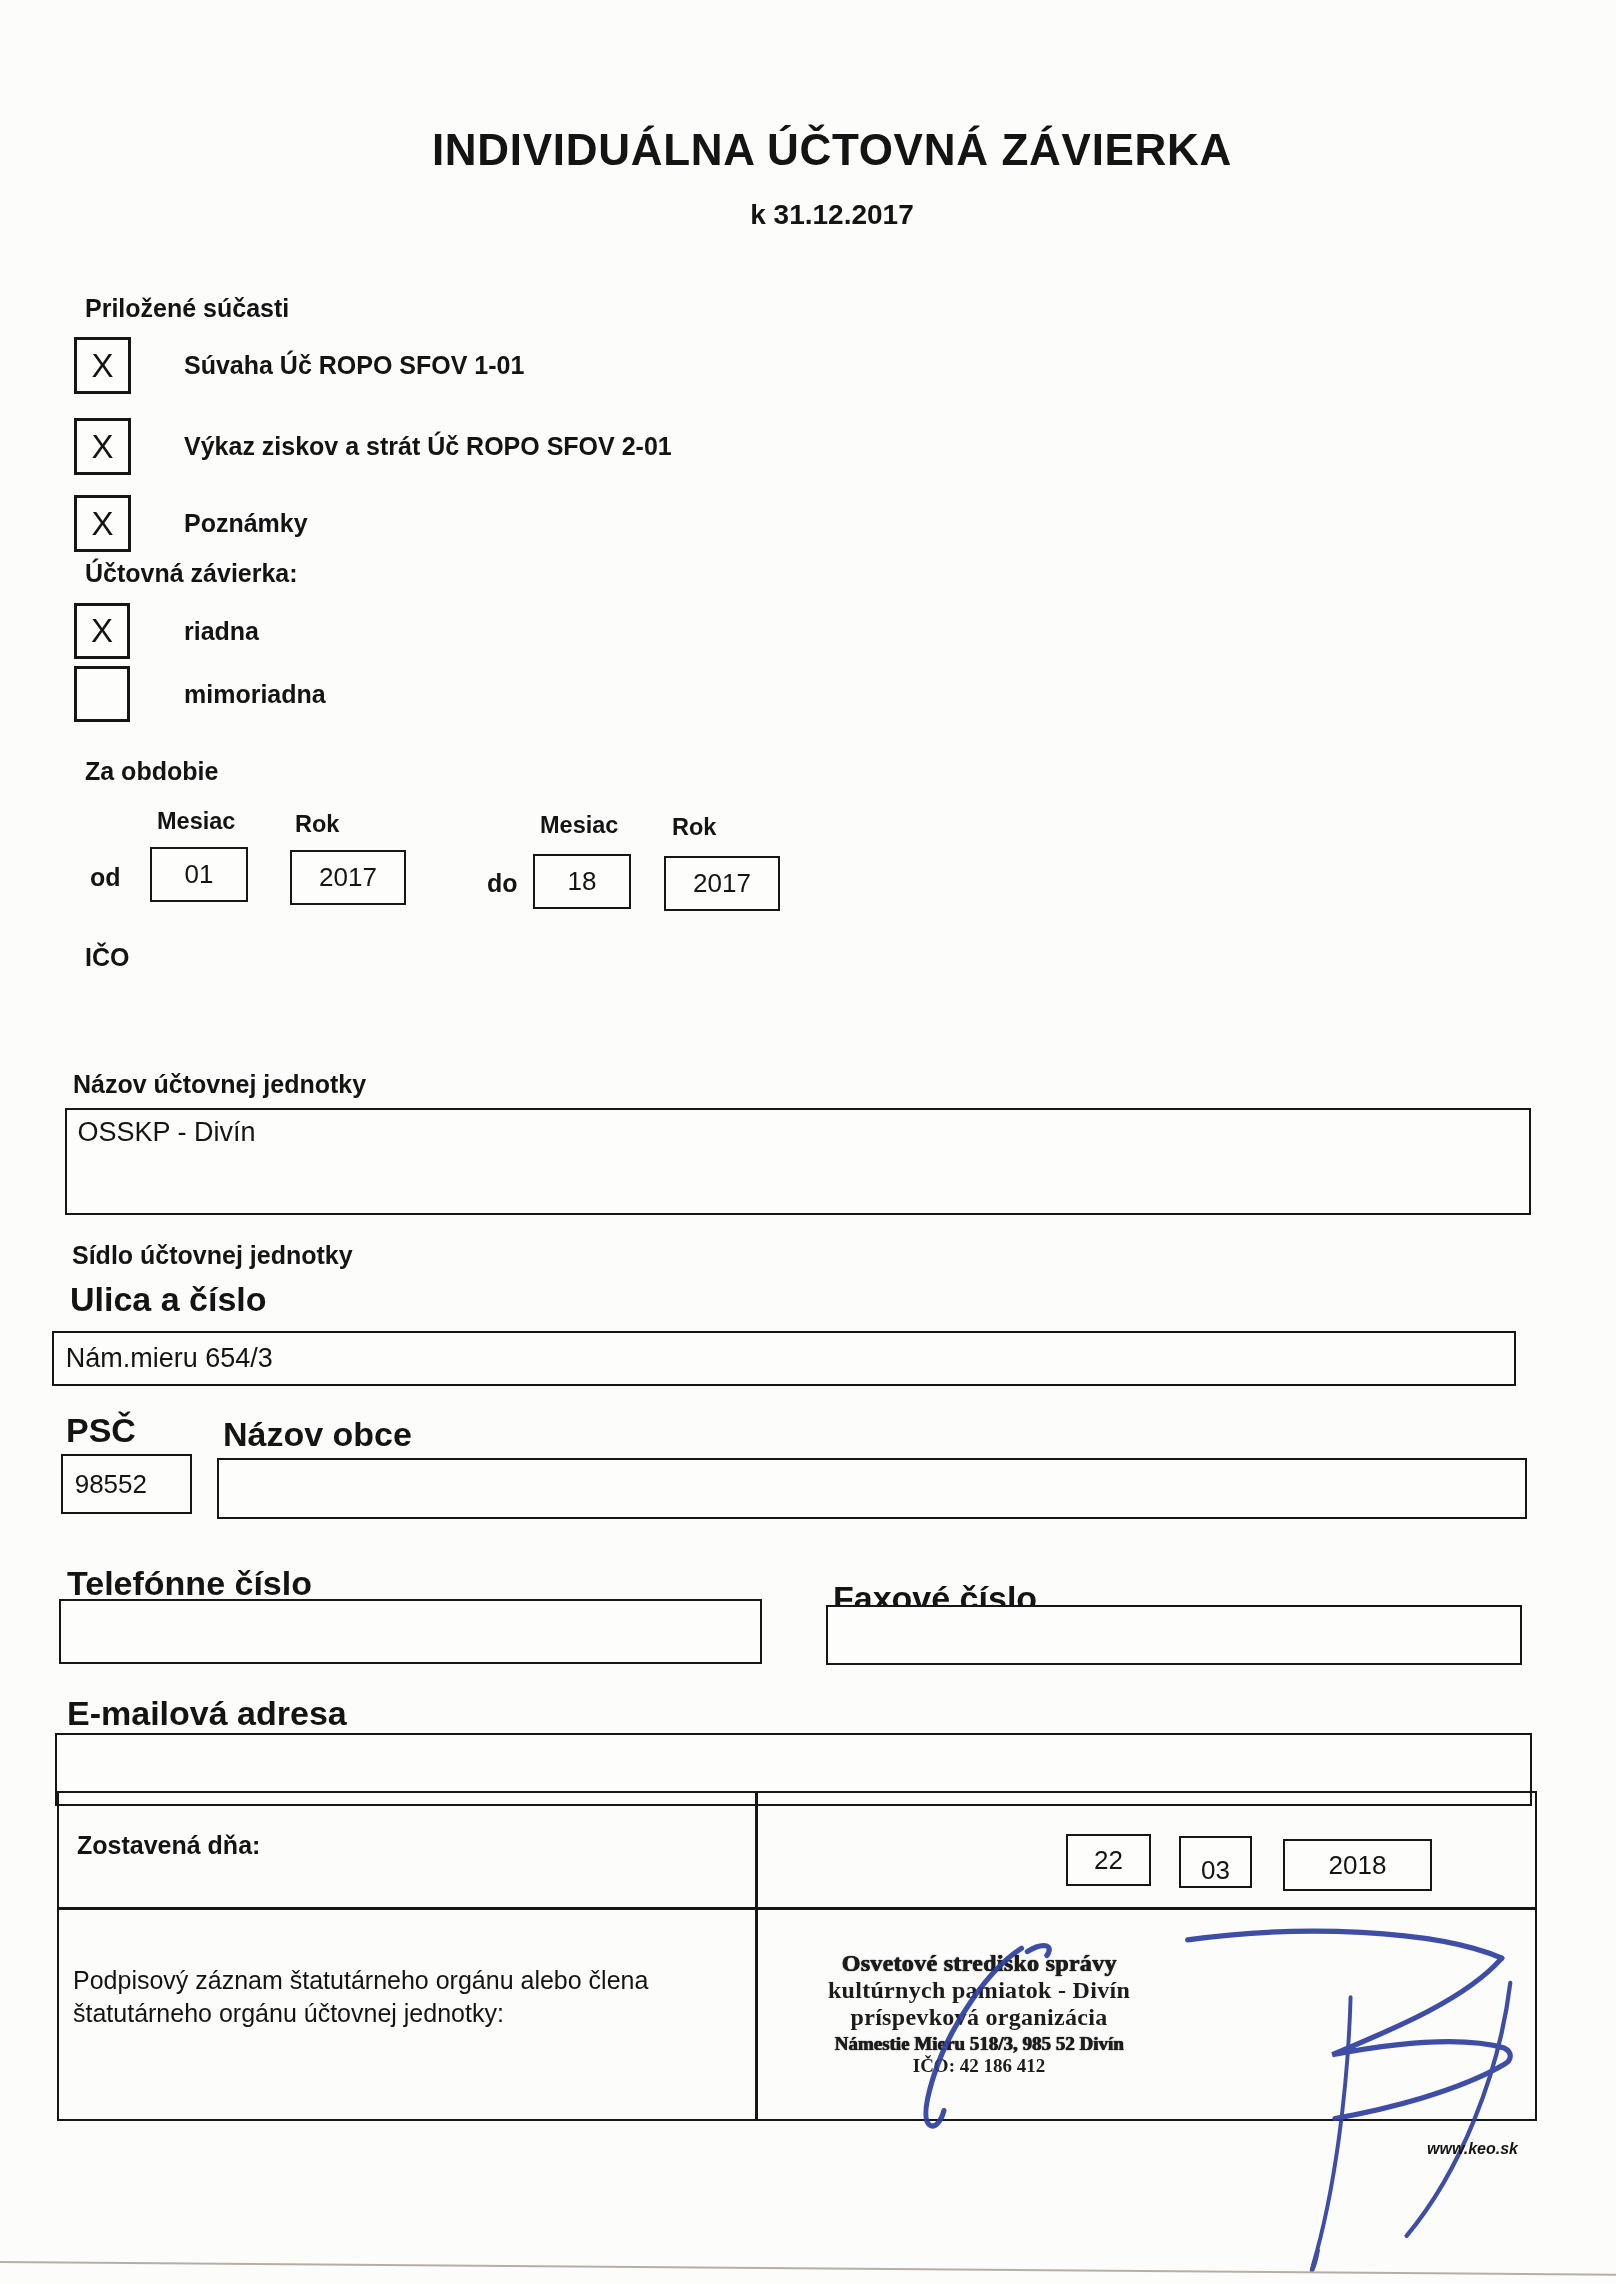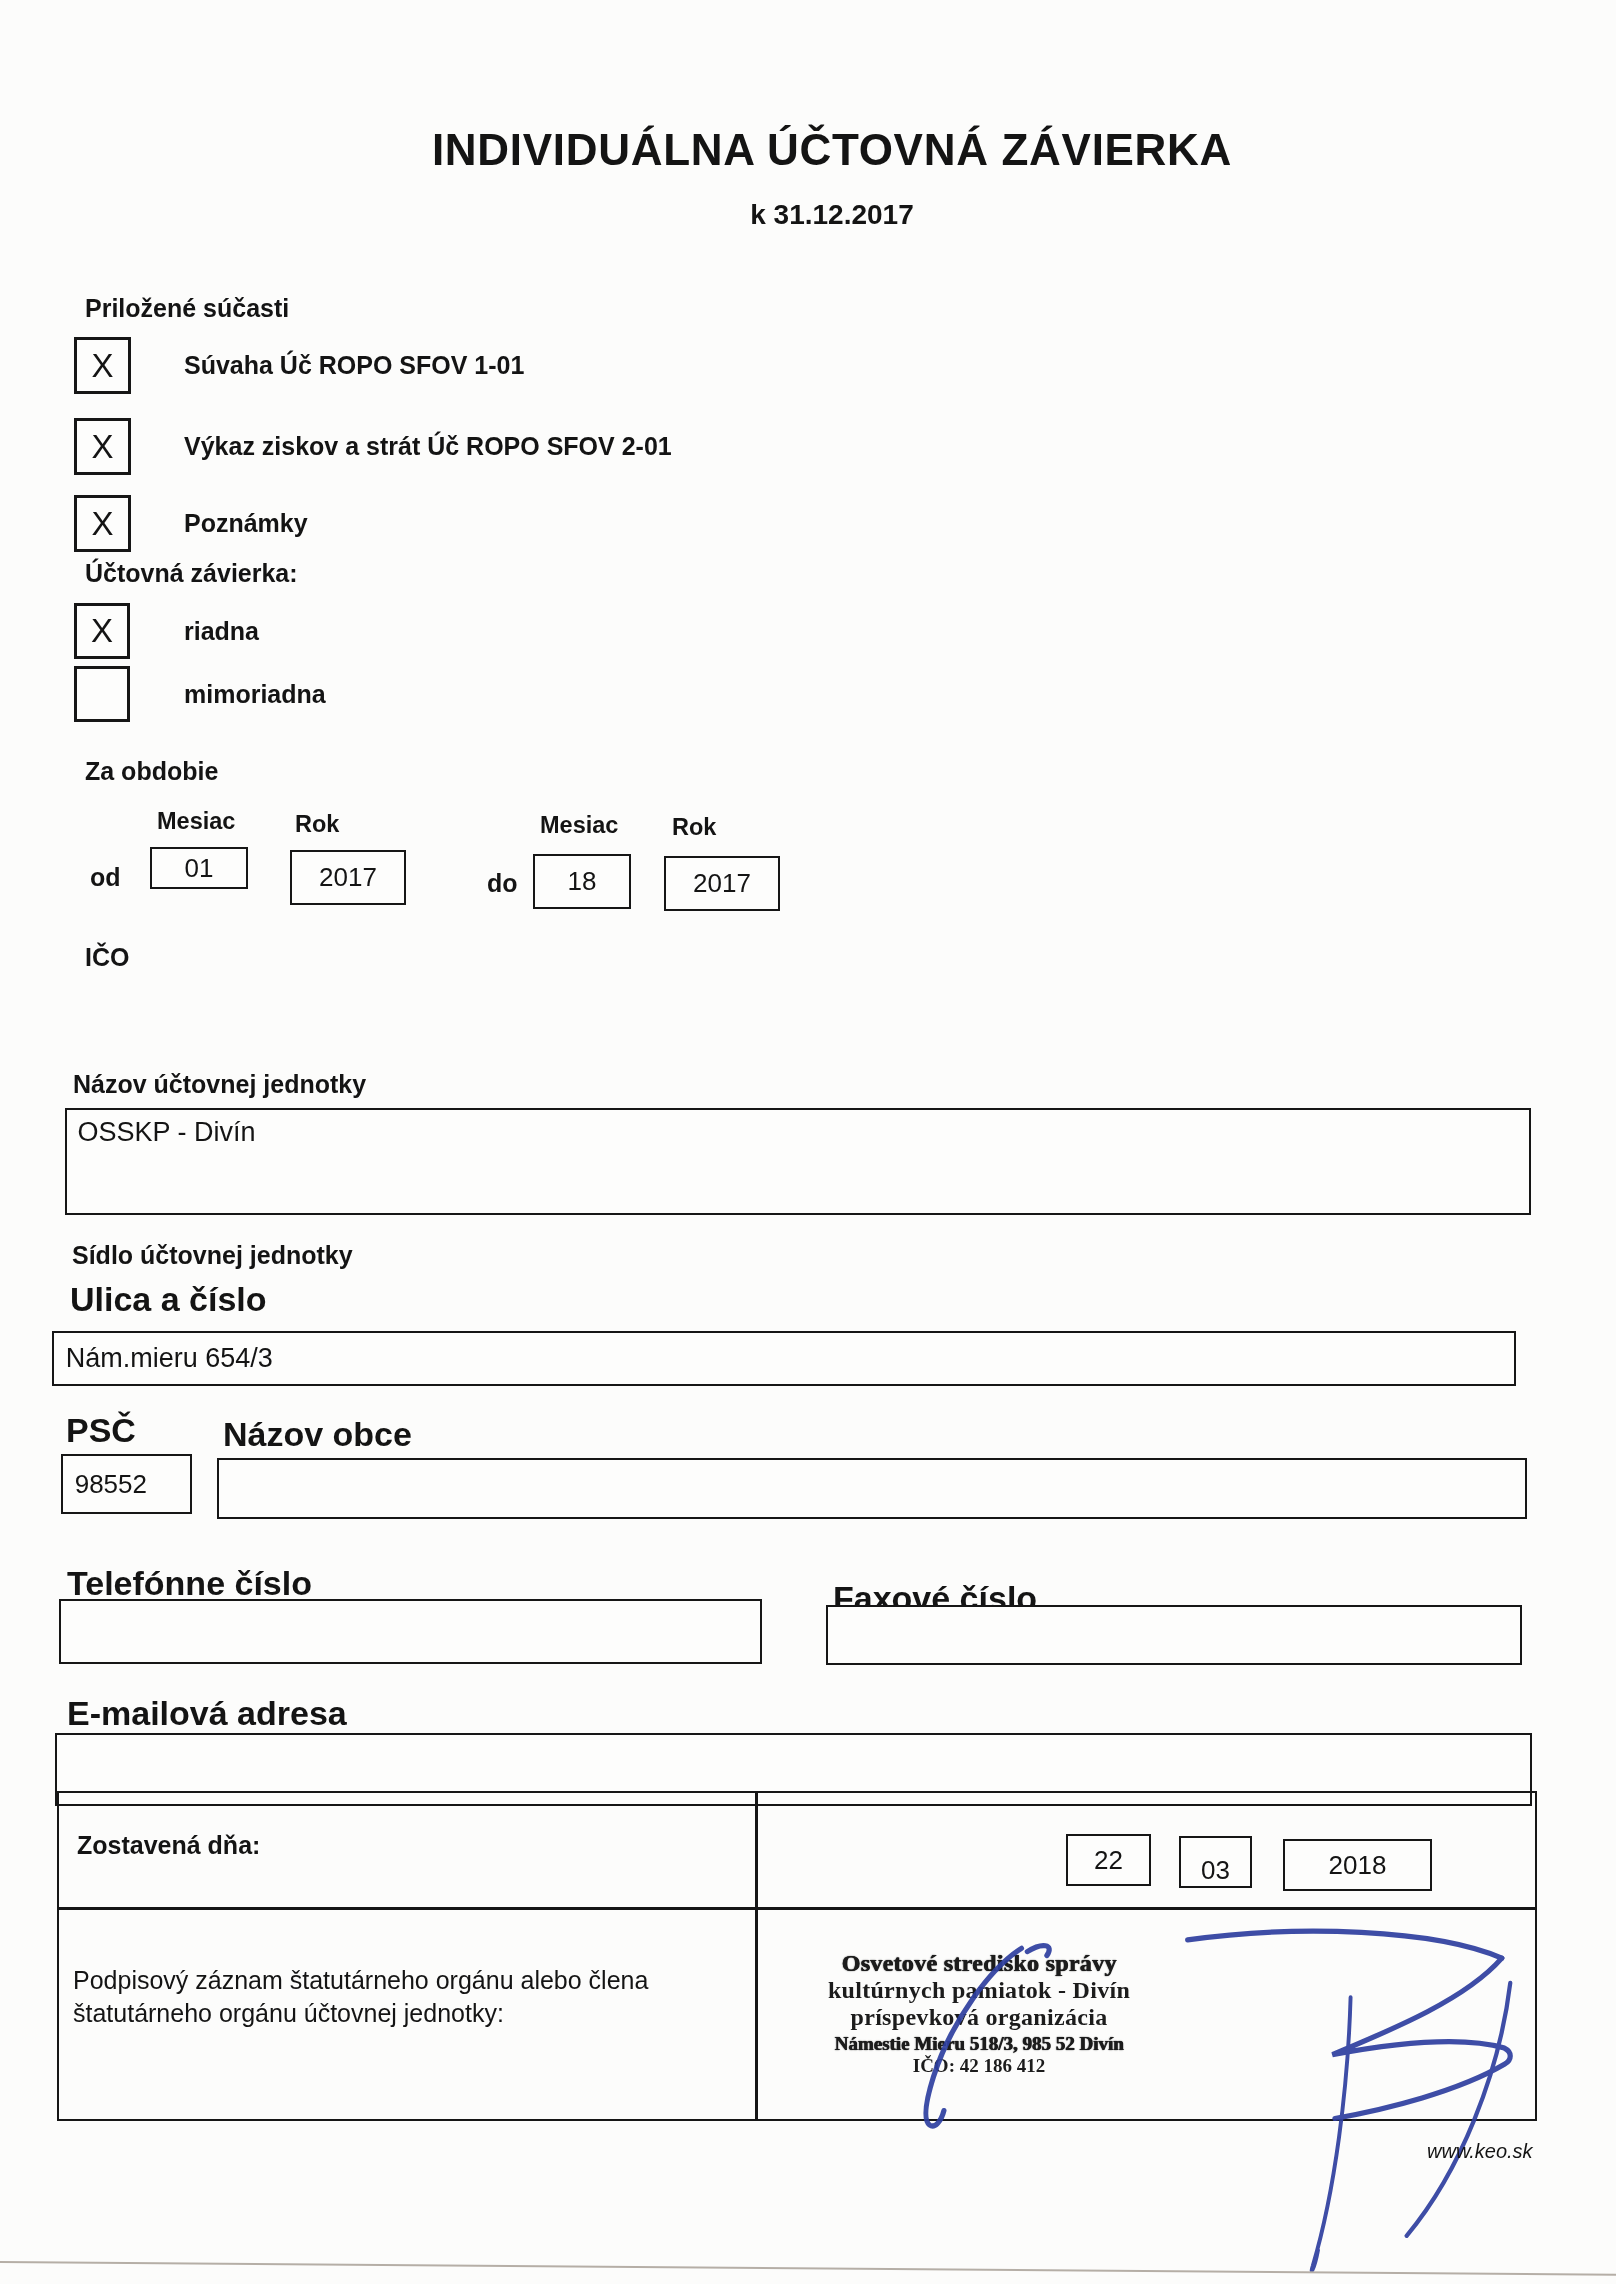--- a/index.html
+++ b/index.html
@@ -19,21 +19,21 @@
           font-size:33px; font-weight:normal; background:#fdfdfc; }
   .field { display:flex; align-items:center; font-size:27px; }
   .center { justify-content:center; }
   .padded { padding-left:11.7px; }
   .val40 { font-size:26px; }
   .multiline { font-size:25px; line-height:1.32; white-space:normal; }
   .stamp { text-align:center; font-family:"Liberation Serif", serif; font-weight:bold; color:#1c1c1c; }
   .stamp .big   { font-size:24px; line-height:1.12; letter-spacing:0.3px; }
   .stamp .small { font-size:19px; line-height:1.16; }
   .smudge { text-shadow:0 0 1.3px #1c1c1c, 0.7px 0 0 #1c1c1c; }
-  .keo { font-style:italic; font-weight:400; font-size:20px; }
+  .keo { font-style:italic; font-weight:700; font-size:16px; }
   .vline { position:absolute; top:0; width:2.6px; height:100%; background:#161616; }
   .hline { position:absolute; left:0; height:2.6px; width:100%; background:#161616; }
   .scanline { position:absolute; background:#b5aea6; height:2px; transform:rotate(0.45deg); transform-origin:left center; }
   svg.sig { position:absolute; overflow:visible; }
 </style>
 </head>
 <body>
 
 <div class="page">
 
@@ -70,21 +70,21 @@
   <div class="abs lbl" style="left:184px; top:680px;">mimoriadna</div>
 
   <div class="abs lbl" style="left:85px; top:757px;">Za obdobie</div>
 
   <div class="abs lbl" style="left:157px; top:808px; font-size:23.5px;">Mesiac</div>
   <div class="abs lbl" style="left:295px; top:811px; font-size:23.5px;">Rok</div>
   <div class="abs lbl" style="left:540px; top:812px; font-size:23.5px;">Mesiac</div>
   <div class="abs lbl" style="left:672px; top:814px; font-size:23.5px;">Rok</div>
 
   <div class="abs lbl" style="left:90px; top:863px;">od</div>
-  <div class="box field center val40" style="left:150px; top:847px; width:98px; height:42px;">
+  <div class="box field center val40" style="left:150px; top:847px; width:98px; height:55px;">
     <span>01</span>
   </div>
   <div class="box field center val40" style="left:290px; top:850px; width:116px; height:55px;">
     <span>2017</span>
   </div>
 
   <div class="abs lbl" style="left:487px; top:869px;text-align:center;">do</div>
   <div class="box field center val40" style="left:533px; top:854px; width:98px; height:55px;">
     <span>18</span>
   </div>

